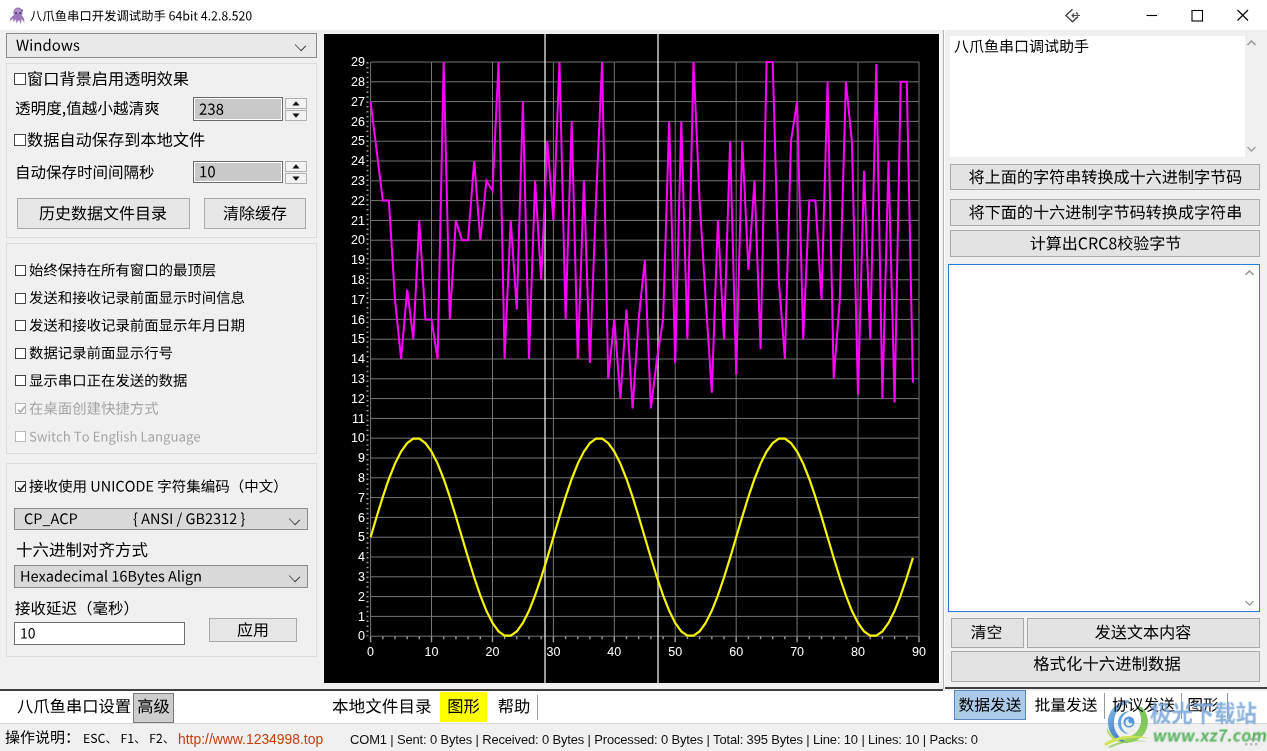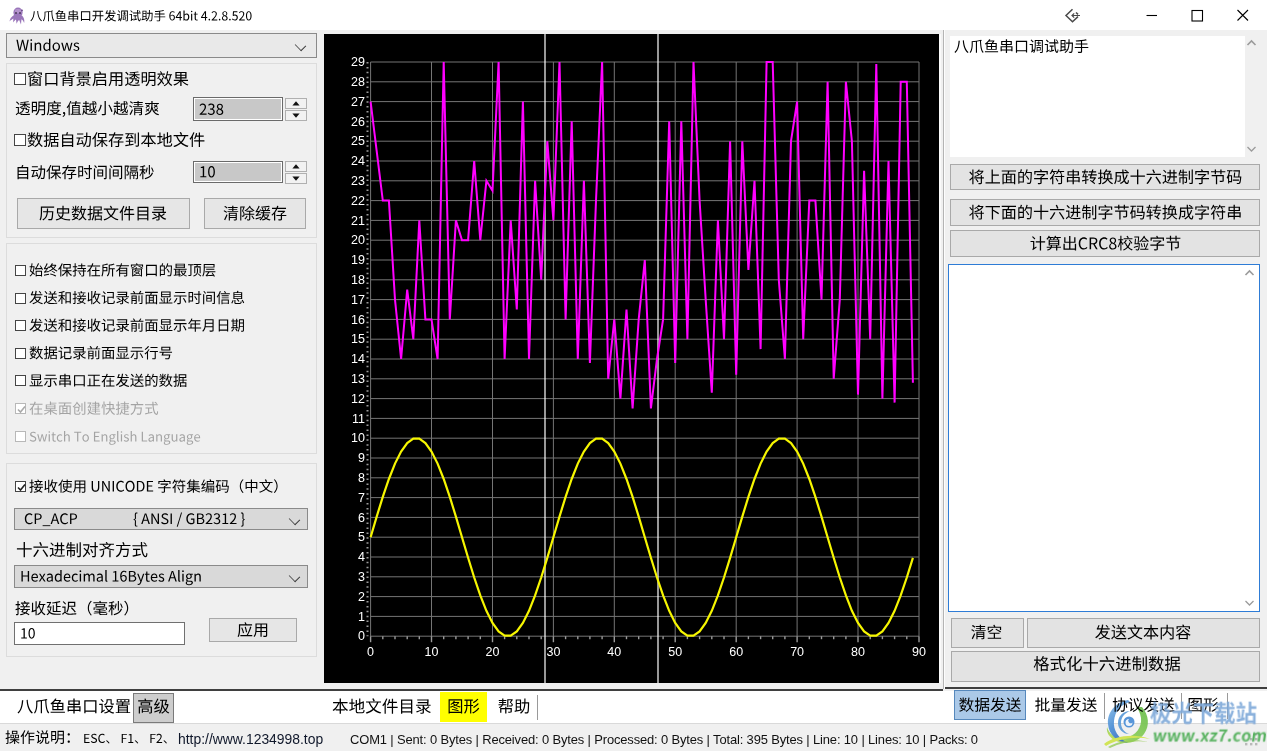--- a/index.html
+++ b/index.html
@@ -235,21 +235,21 @@
 <div class="abs" style="left:945px;top:687px;width:322px;height:1.5px;background:#3f3f3f"></div>
 <div class="abs" style="left:0;top:691px;width:1267px;height:32px;background:#fff"></div>
 <div class="abs" style="left:133px;top:693px;width:41px;height:30px;background:#cdcdcd;border:1px solid #7a7a7a"></div>
 <div class="abs" style="left:440px;top:692px;width:47px;height:30px;background:#ffff00"></div>
 <div class="abs" style="left:537px;top:695px;width:1px;height:25px;background:#9a9a9a"></div>
 <div class="abs" style="left:954px;top:690px;width:72px;height:30px;background:#abc9e8;border:1px solid #5688bc"></div>
 <div class="abs" style="left:1104px;top:693px;width:1px;height:26px;background:#9a9a9a"></div>
 <div class="abs" style="left:1181px;top:693px;width:1px;height:26px;background:#9a9a9a"></div>
 <div class="abs" style="left:1227px;top:693px;width:1px;height:26px;background:#9a9a9a"></div>
 <div class="abs" style="left:0;top:723px;width:1267px;height:28px;background:#f0f0f0;border-top:1px solid #d9d9d9"></div>
-<div class="abs" style="left:178px;top:731px;font-size:13.9px;color:#0f172a">http://www.1234998.top</div>
+<div class="abs" style="left:178px;top:731px;font-size:13.9px;color:#c2410c">http://www.1234998.top</div>
 <div class="abs" style="left:350px;top:732px;font-size:12.95px;letter-spacing:-0.14px;color:#111">COM1 | Sent: 0 Bytes | Received: 0 Bytes | Processed: 0 Bytes | Total: 395 Bytes | Line: 10 | Lines: 10 | Packs: 0</div>
 <svg class="abs" style="left:1242px;top:732px" width="18" height="17">
 <g fill="#b9b9b9">
       <rect x="3" y="11" width="2.4" height="2.4"></rect>
       <rect x="8" y="11" width="2.4" height="2.4"></rect>
       <rect x="13" y="11" width="2.4" height="2.4"></rect>
       <rect x="8" y="6" width="2.4" height="2.4"></rect>
       <rect x="13" y="6" width="2.4" height="2.4"></rect>
       <rect x="13" y="1" width="2.4" height="2.4"></rect>
     </g>

